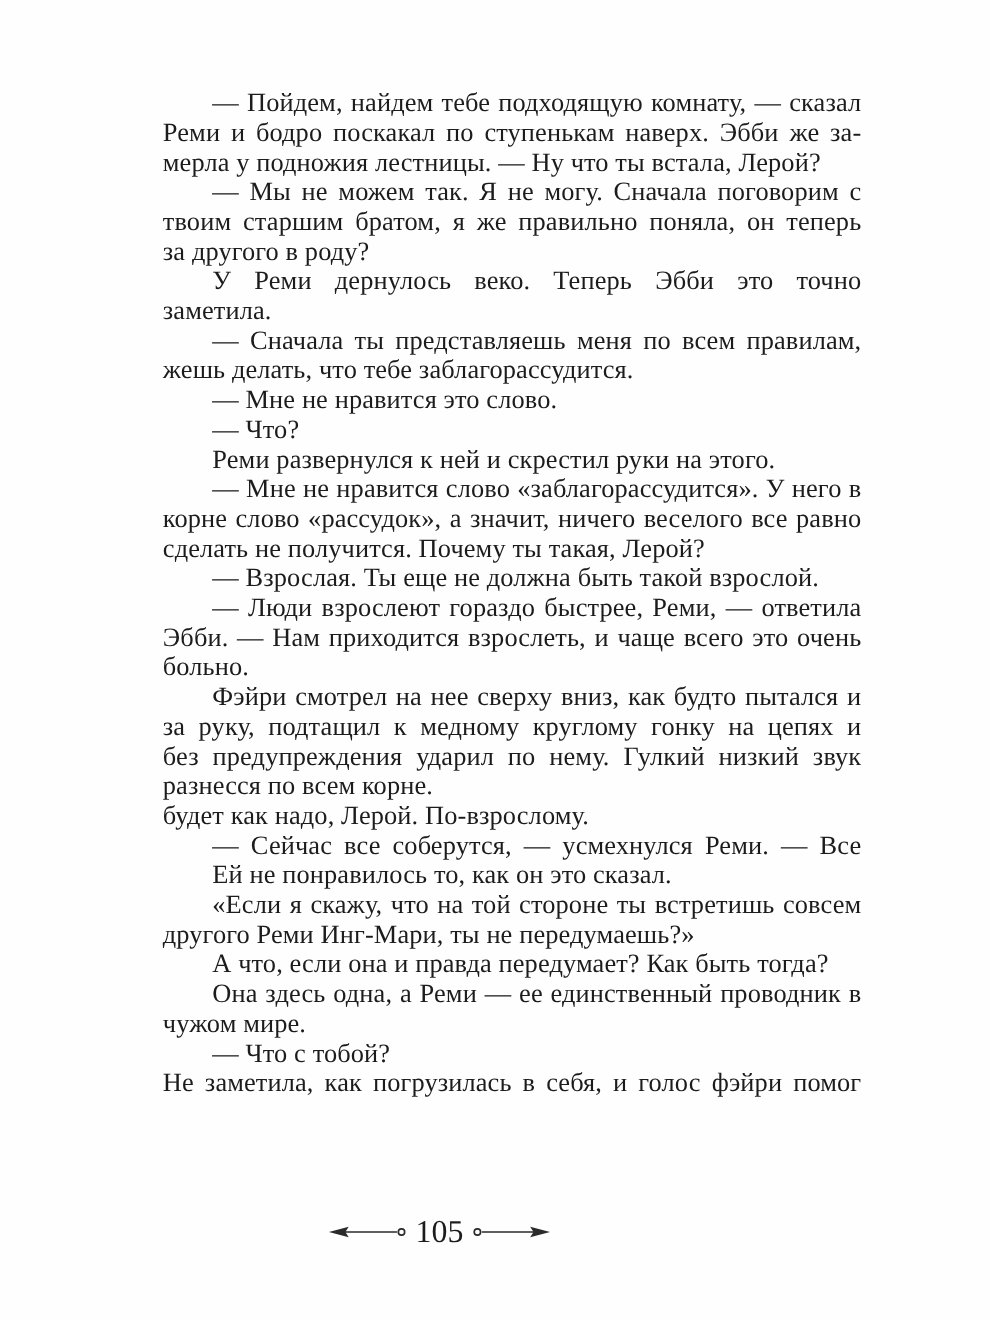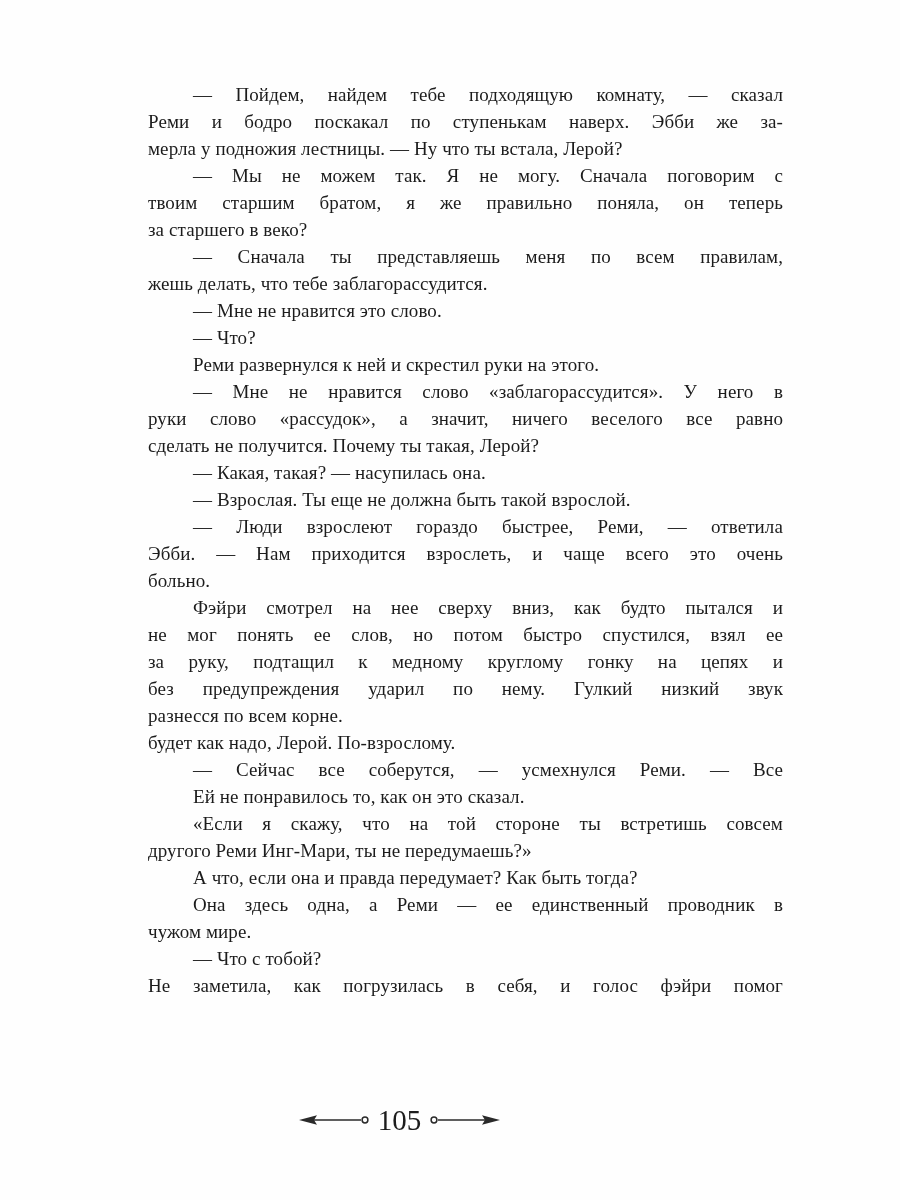--- a/index.html
+++ b/index.html
@@ -12,21 +12,21 @@
     position: relative;
     width: 900px; height: 1200px;
     background: #fefefe;
     color: #1c1c1c;
     overflow: hidden;
   }
   .text-block {
     position: absolute;
     left: 148px; top: 81px;
     width: 635px;
-    font-size: 19px;
+    font-size: 24px;
     line-height: 27px;
     letter-spacing: 0.1px;
   }
   .para { margin: 0; padding: 0; }
   .para.italic { }
   .line {
     display: block;
     text-align: justify;
     text-align-last: justify;
     white-space: normal;
@@ -58,64 +58,63 @@
 
     <p class="para">
       <span class="line first">— Пойдем, найдем тебе подходящую комнату, — сказал</span>
       <span class="line">Реми и бодро поскакал по ступенькам наверх. Эбби же за-</span>
       <span class="line last">мерла у подножия лестницы. — Ну что ты встала, Лерой?</span>
     </p>
 
     <p class="para">
       <span class="line first">— Мы не можем так. Я не могу. Сначала поговорим с</span>
       <span class="line">твоим старшим братом, я же правильно поняла, он теперь</span>
-      <span class="line last">за старшего в веко?</span>
+      <span class="line last">за другого в роду?</span>
     </p>
 
+    <p class="para">
+      <span class="line first last">У Реми дернулось веко. Теперь Эбби это точно заметила.</span>
+    </p>
 
     <p class="para">
       <span class="line first">— Сначала ты представляешь меня по всем правилам,</span>
       <span class="line last">жешь делать, что тебе заблагорассудится.</span>
     </p>
 
     <p class="para">
       <span class="line first last">— Мне не нравится это слово.</span>
     </p>
 
     <p class="para">
       <span class="line first last">— Что?</span>
     </p>
 
     <p class="para">
       <span class="line first last">Реми развернулся к ней и скрестил руки на этого.</span>
     </p>
 
     <p class="para">
       <span class="line first">— Мне не нравится слово «заблагорассудится». У него в</span>
-      <span class="line">руки слово «рассудок», а значит, ничего веселого все равно</span>
+      <span class="line">корне слово «рассудок», а значит, ничего веселого все равно</span>
       <span class="line last">сделать не получится. Почему ты такая, Лерой?</span>
     </p>
 
-    <p class="para">
-      <span class="line first last">— Какая, такая? — насупилась она.</span>
-    </p>
 
     <p class="para">
       <span class="line first last">— Взрослая. Ты еще не должна быть такой взрослой.</span>
     </p>
 
     <p class="para">
       <span class="line first">— Люди взрослеют гораздо быстрее, Реми, — ответила</span>
       <span class="line">Эбби. — Нам приходится взрослеть, и чаще всего это очень</span>
       <span class="line last">больно.</span>
     </p>
 
     <p class="para">
       <span class="line first">Фэйри смотрел на нее сверху вниз, как будто пытался и</span>
-      <span class="line">не мог понять ее слов, но потом быстро спустился, взял ее</span>
       <span class="line">за руку, подтащил к медному круглому гонку на цепях и</span>
       <span class="line">без предупреждения ударил по нему. Гулкий низкий звук</span>
       <span class="line last">разнесся по всем корне.</span>
     </p>
 
     <p class="para">
       <span class="line last">будет как надо, Лерой. По-взрослому.</span>
       <span class="line first">— Сейчас все соберутся, — усмехнулся Реми. — Все</span>
     </p>
 

